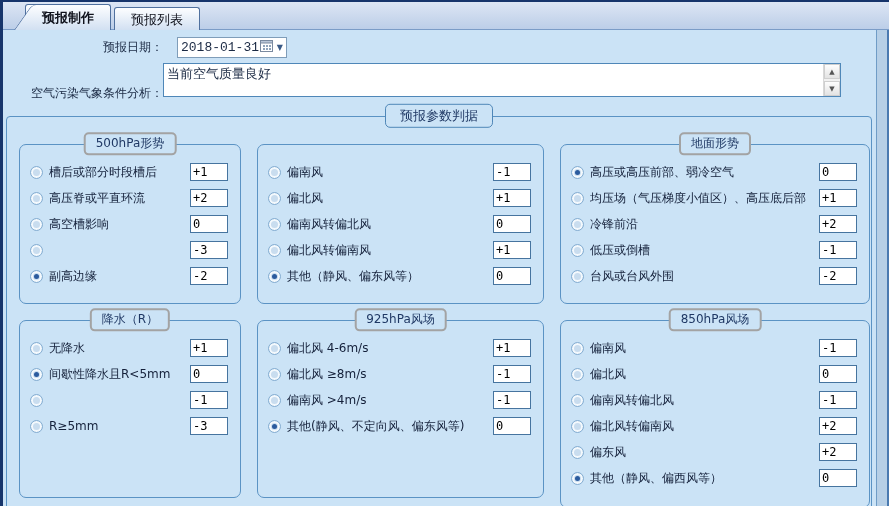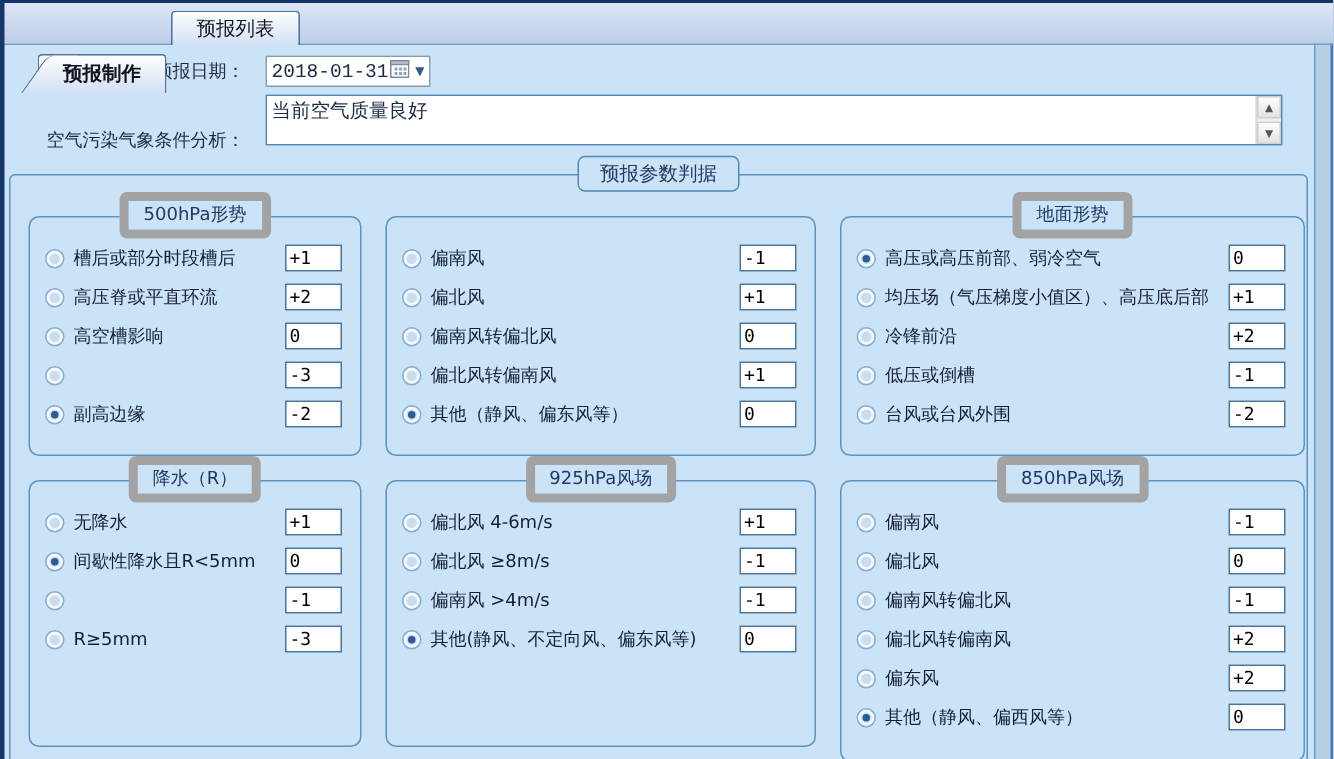--- a/index.html
+++ b/index.html
@@ -13,41 +13,41 @@
   .edge-left { position:absolute; top:0; left:0; bottom:0; width:3px; background:#17356b; z-index:10; }
   .right-strip { position:absolute; top:2px; right:0; bottom:0; width:13px;
     background:#b6cfe6; border-left:1px solid #6f9cc6; border-right:2px solid #4a7ab0; z-index:5; }
 
   
   .tabstrip { position:absolute; top:2px; left:3px; right:0; height:28px;
     background:linear-gradient(#dde6f4,#bccee8); border-bottom:1px solid #7b9cc7; z-index:6; }
   .tab { position:absolute; height:23px; line-height:23px; padding:0 16px;
     background:linear-gradient(#fdfeff,#d2e0f2); border:1px solid #50719f; border-bottom:none;
     border-radius:3px 3px 0 0; font-size:13px; color:#10121c; cursor:default; }
-  .tab.active { top:2px; height:26px; line-height:26px; font-weight:bold; z-index:3;margin-top:32px; }
+  .tab.active { top:2px; height:26px; line-height:26px; font-weight:bold; z-index:3; }
   .tab.active::before { content:""; position:absolute; left:-12px; top:0; bottom:0; width:20px;
     background:linear-gradient(#fdfeff,#d2e0f2); border-left:1px solid #50719f;
     border-top-left-radius:5px; transform:skewX(-35deg); transform-origin:100% 100%; z-index:-1; }
   .tab.inactive { top:5px; left:111px; }
   .tab.active { left:22px; }
 
   
   .content { position:absolute; top:30px; left:3px; right:13px; bottom:0; background:#cbe3f6; }
 
   .date-row { position:absolute; top:7px; left:0; display:flex; align-items:center; }
   .form-label { display:inline-block; width:160px; text-align:right; font-size:12px; }
   .datefield { display:flex; align-items:center; margin-left:14px; width:110px; height:21px;
     background:#fff; border:1px solid #7f9db9; padding:0 3px; }
   .dateval { flex:1; font-size:13px; font-family:Liberation Mono, monospace; }
   .calicon { display:inline-block; margin-right:2px; }
   .dd-arrow { font-size:8px; color:#3a5a86; padding-left:2px; cursor:default; }
 
   .analysis-row { position:absolute; top:33px; left:0; display:flex; align-items:flex-start; }
   .analysis-row .form-label { margin-top:22px; }
-  .ta-wrap { position:relative; margin-left:14px; width:678px; height:34px;
+  .ta-wrap { position:relative; width:678px; height:34px;
     background:#fff; border:1px solid #4f87b8; }
   .ta-text { position:absolute; top:1px; left:3px; right:20px; font-size:13px; }
   .vscroll { position:absolute; top:0; right:0; bottom:0; width:17px; background:#f1f1f1;
     border-left:1px solid #d8d8d8; display:flex; flex-direction:column; justify-content:space-between; }
   .sarrow { height:15px; text-align:center; font-size:7px; line-height:15px; color:#555;
     background:linear-gradient(#fdfdfd,#e3e3e3); border:1px solid #cfcfcf; cursor:default; }
 
   
   .big-fieldset { position:absolute; top:86px; left:3px; width:866px; height:493px;
     border:1px solid #5b93c4; border-radius:4px; }
@@ -55,21 +55,21 @@
     background:#cbe3f6; border:1px solid #4f87b8; border-radius:5px; padding:2px 14px;
     font-size:13px; color:#1f3864; white-space:nowrap; }
 
   .grid { display:grid; grid-template-columns:222px 287px 310px; column-gap:16px; row-gap:16px;
     padding:27px 0 0 12px; align-items:start; }
   .fieldset { position:relative; border:1px solid #5b93c4; border-radius:7px; background:#cbe3f6; }
   .g1,.g2,.g3 { height:160px; }
   .g4,.g5 { height:178px; }
   .g6 { height:188px; }
   .legend { position:absolute; top:0; left:50%; transform:translate(-50%,-55%);
-    background:#cbe3f6; border:6px solid #a3a3a3; border-radius:5px; padding:1px 10px;
+    background:#cbe3f6; border:2px solid #a3a3a3; border-radius:5px; padding:1px 10px;
     font-size:12px; color:#1f3864; white-space:nowrap; }
 
   .rows { padding:14px 12px 0 10px; }
   .option-row { display:flex; justify-content:space-between; align-items:center; height:26px; }
   .opt-left { display:flex; align-items:center; min-width:0; }
   .radio { flex:none; width:13px; height:13px; border:1px solid #85aed2; border-radius:50%;
     background:#c9ddef; box-shadow:inset 0 0 0 2px #f4f9fd; position:relative; cursor:default; }
   .radio.selected::after { content:""; position:absolute; top:3px; left:3px; right:3px; bottom:3px;
     border-radius:50%; background:#2b5b9e; }
   .opt-label { margin-left:6px; white-space:nowrap; overflow:hidden; font-size:12px; color:#14203a; }

